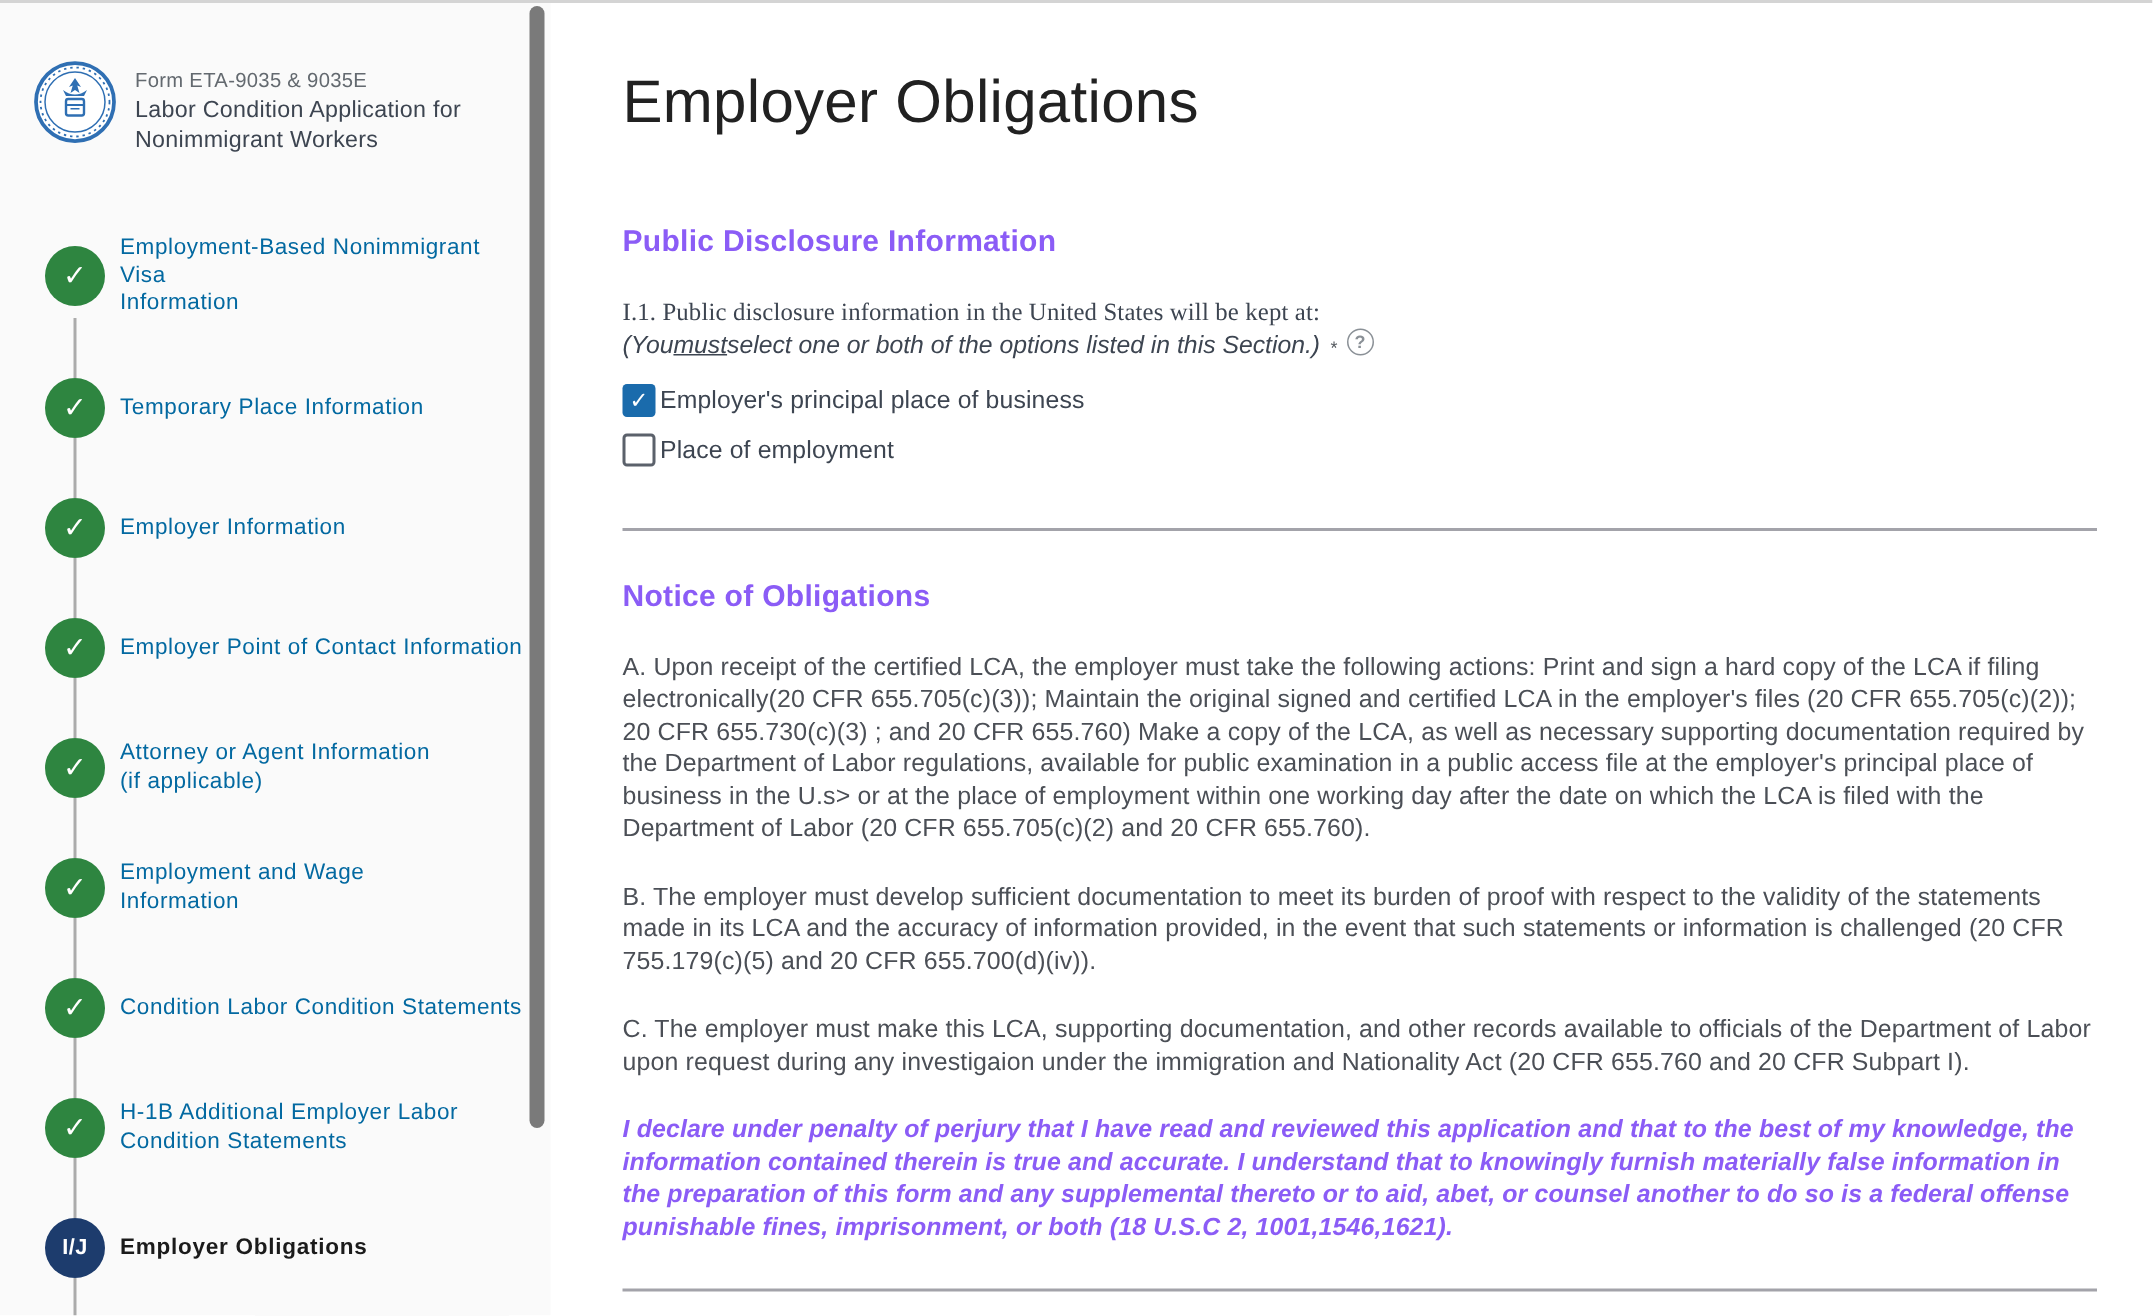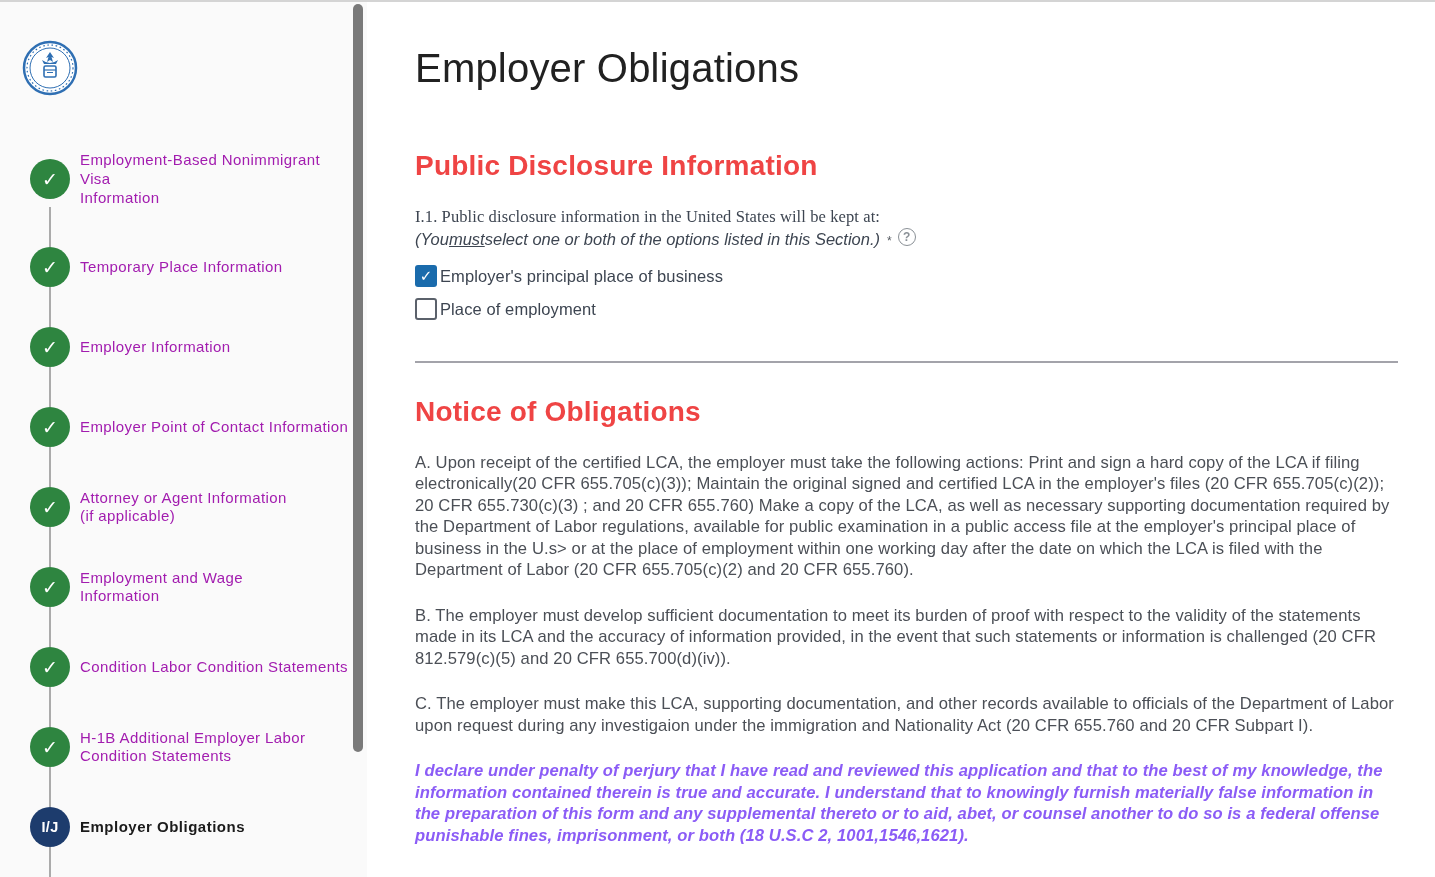--- a/index.html
+++ b/index.html
@@ -16,32 +16,32 @@
   .form-title { font-size:15.5px; color:#3d4551; line-height:1.32; letter-spacing:0.2px; white-space:pre-line; }
 
   .stepper { margin-top:51px; }
   .step { display:flex; align-items:center; }
   .step-circle { width:40px; height:40px; border-radius:50%; margin-left:30px; flex:0 0 40px;
     display:flex; align-items:center; justify-content:center; }
   .step-circle.complete { background:#2e8540; }
   .step-circle.current  { background:#1d3c6d; }
   .check-glyph { color:#ffffff; font-family:"DejaVu Sans", sans-serif; font-size:19px; font-weight:bold; line-height:1; }
   .badge-text { color:#ffffff; font-size:14.5px; font-weight:bold; letter-spacing:0.3px;text-align:right; }
-  .step-label { margin-left:10px; font-size:15px; color:#a21caf; line-height:1.25;
+  .step-label { margin-left:10px; font-size:15px; color:#0369a1; line-height:1.25;
     letter-spacing:0.4px; white-space:pre-line; max-width:275px; }
   .step.current .step-label { font-weight:bold; color:#1b1b1b; letter-spacing:0.5px; }
   .connector { width:2px; height:40px; background:#ababab; margin-left:49px; }
 
   .scroll-thumb { position:absolute; top:2px; right:4px; width:10px; height:748px;
     border-radius:6px; background:#7a7a7a; }
 
   
   .main { flex:1; padding:44px 37px 0 48px; background:#ffffff; }
   .page-title { font-size:40px; font-weight:400; color:#212121; letter-spacing:0.2px; }
-  .section-heading { font-size:28px; font-weight:bold; color:#ef4444; letter-spacing:0.2px; }
+  .section-heading { font-size:20px; font-weight:bold; color:#8b5cf6; letter-spacing:0.2px; }
   .section-heading.first { margin-top:59px; }
   .question-line { margin-top:24px; font-size:16.5px; color:#3d4551; line-height:22px; letter-spacing:0.1px;font-family:Liberation Serif, serif; }
   .note-line { font-size:16.5px; font-style:italic; color:#3d4551; line-height:22px; display:flex; align-items:flex-start; }
   .note-underline { text-decoration:underline; }
   .req-star { font-size:12px; color:#555a60; margin:0 6px 0 7px; align-self:flex-start; padding-top:2px; font-style:normal; }
   .help-icon { width:18px; height:18px; border:1.5px solid #8a9096; border-radius:50%;
     display:inline-flex; align-items:center; justify-content:center;
     font-size:12px; font-style:normal; color:#8a9096; font-weight:bold; flex:0 0 18px; cursor:pointer; }
 
   .option-row { display:flex; align-items:center; margin-top:13px; }
@@ -74,20 +74,25 @@
           <circle cx="28" cy="28" r="26" fill="#ffffff" stroke="#2f6fb3" stroke-width="2.5"></circle>
           <circle cx="28" cy="28" r="20" fill="none" stroke="#2f6fb3" stroke-width="1"></circle>
           <circle cx="28" cy="28" r="23" fill="none" stroke="#2f6fb3" stroke-width="1.2" stroke-dasharray="1.6 2.6"></circle>
           <path d="M28 12 l4 6 -2.5 -1 1.5 5 -3 -2 -3 2 1.5 -5 -2.5 1 z" fill="#2f6fb3"></path>
           <path d="M20 20 q8 6 16 0 l-2 4 -12 0 z" fill="#2f6fb3"></path>
           <rect x="22" y="26" width="12" height="11" rx="1.5" fill="none" stroke="#2f6fb3" stroke-width="1.6"></rect>
           <line x1="22" y1="30" x2="34" y2="30" stroke="#2f6fb3" stroke-width="1.2"></line>
           <line x1="25" y1="32.5" x2="31" y2="32.5" stroke="#2f6fb3" stroke-width="1"></line>
         </svg>
       </span>
+      <div class="logo-text">
+        <div class="form-code">Form ETA-9035 &amp; 9035E</div>
+        <div class="form-title">Labor Condition Application for
+Nonimmigrant Workers</div>
+      </div>
     </div>
 
     <div class="stepper">
 
       <div class="step">
         <span class="step-circle complete">
             <span class="check-glyph">✓</span>
           </span>
         <span class="step-label">Employment-Based Nonimmigrant Visa
 Information</span>
@@ -190,20 +195,20 @@
     <div class="option-row">
       <span class="checkbox unchecked"></span>
       <span class="option-label">Place of employment</span>
     </div>
 
     <hr class="divider d1">
 
     <h2 class="section-heading second">Notice of Obligations</h2>
 
     <p class="para">A. Upon receipt of the certified LCA, the employer must take the following actions: Print and sign a hard copy of the LCA if filing electronically(20 CFR 655.705(c)(3)); Maintain the original signed and certified LCA in the employer's files (20 CFR 655.705(c)(2)); 20 CFR 655.730(c)(3) ; and 20 CFR 655.760) Make a copy of the LCA, as well as necessary supporting documentation required by the Department of Labor regulations, available for public examination in a public access file at the employer's principal place of business in the U.s&gt; or at the place of employment within one working day after the date on which the LCA is filed with the Department of Labor (20 CFR 655.705(c)(2) and 20 CFR 655.760).</p>
-    <p class="para">B. The employer must develop sufficient documentation to meet its burden of proof with respect to the validity of the statements made in its LCA and the accuracy of information provided, in the event that such statements or information is challenged (20 CFR 812.579(c)(5) and 20 CFR 655.700(d)(iv)).</p>
+    <p class="para">B. The employer must develop sufficient documentation to meet its burden of proof with respect to the validity of the statements made in its LCA and the accuracy of information provided, in the event that such statements or information is challenged (20 CFR 755.179(c)(5) and 20 CFR 655.700(d)(iv)).</p>
     <p class="para">C. The employer must make this LCA, supporting documentation, and other records available to officials of the Department of Labor upon request during any investigaion under the immigration and Nationality Act (20 CFR 655.760 and 20 CFR Subpart I).</p>
     <p class="para declaration">I declare under penalty of perjury that I have read and reviewed this application and that to the best of my knowledge, the information contained therein is true and accurate. I understand that to knowingly furnish materially false information in the preparation of this form and any supplemental thereto or to aid, abet, or counsel another to do so is a federal offense punishable fines, imprisonment, or both (18 U.S.C 2, 1001,1546,1621).</p>
 
     <hr class="divider d2">
   </main>
 
 </div>
 
 </body></html>

